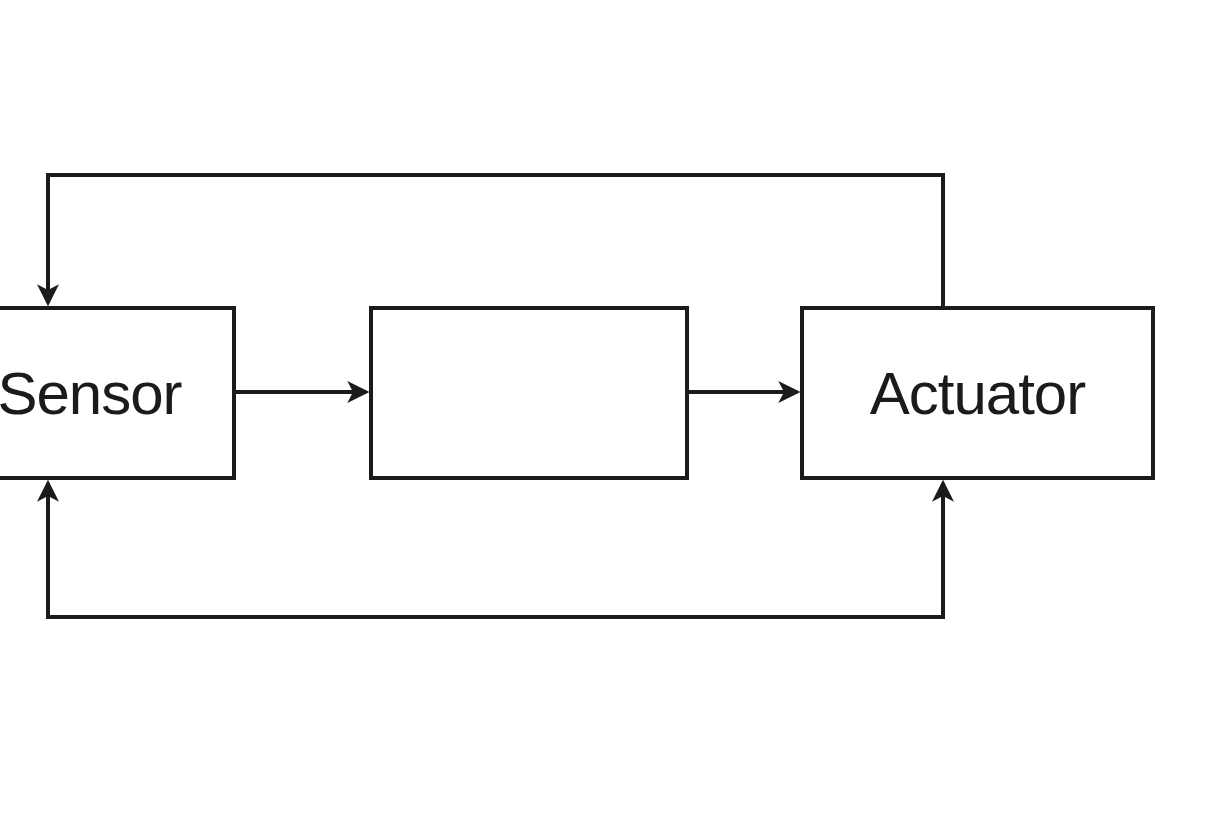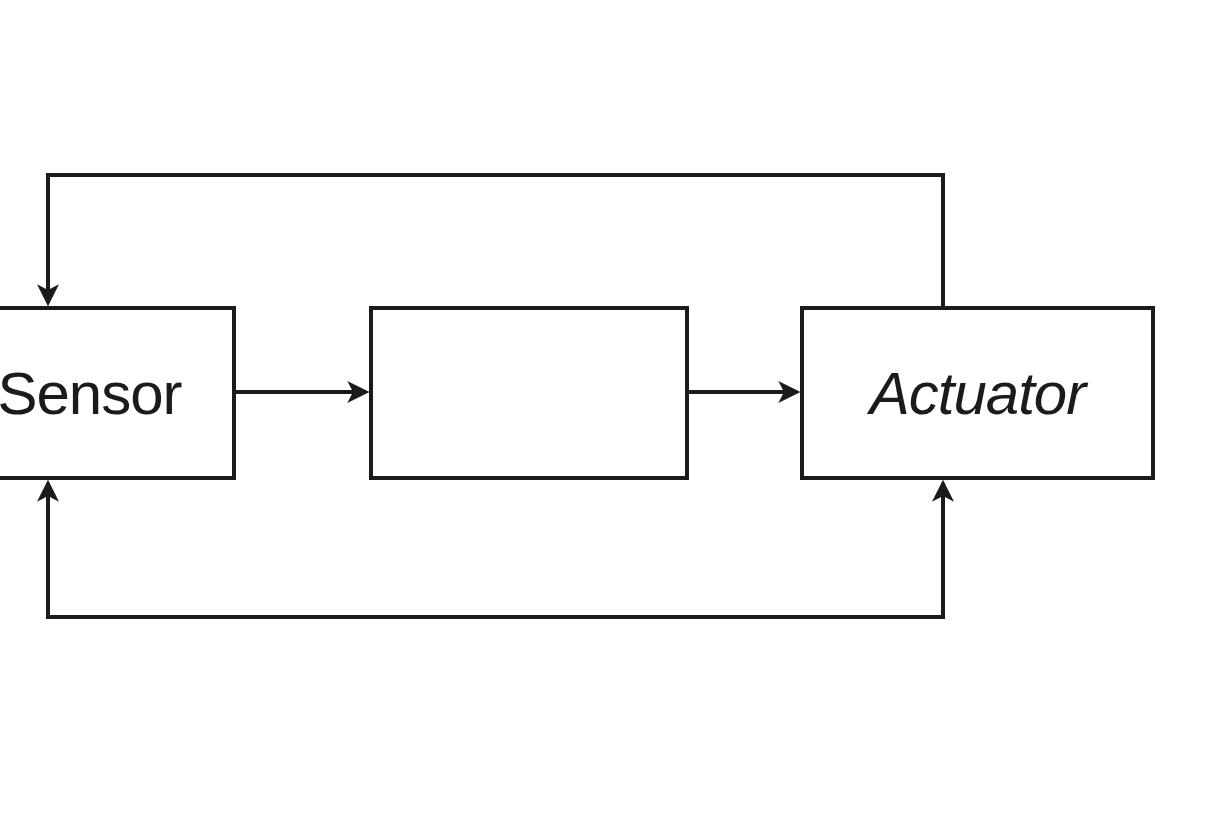--- a/index.html
+++ b/index.html
@@ -30,21 +30,21 @@
     justify-content: center;
     font-size: 60px;
     font-weight: 400;
     color: #1b1b1b;
     letter-spacing: -1px;
     white-space: nowrap;
     pointer-events: none;
   }
   .label-sensor     { left: -55px; top: 308px; width: 289px; height: 170px; }
   .label-controller { left: 371px; top: 308px; width: 316px; height: 170px; }
-  .label-actuator   { left: 802px; top: 308px; width: 351px; height: 170px; font-style: italic; }
+  .label-actuator   { left: 802px; top: 308px; width: 351px; height: 170px; }
 </style>
 </head>
 <body>
 
 <div class="canvas">
 
   <svg class="diagram-svg" viewBox="0 0 1224 816" xmlns="http://www.w3.org/2000/svg">
     <defs>
       <marker id="arrowhead" viewBox="0 0 10 10" refX="8.5" refY="5" markerWidth="22" markerHeight="22" markerUnits="userSpaceOnUse" orient="auto-start-reverse">
         <path d="M 0 0 L 10 5 L 0 10 L 2.6 5 Z" fill="#1b1b1b"></path>

